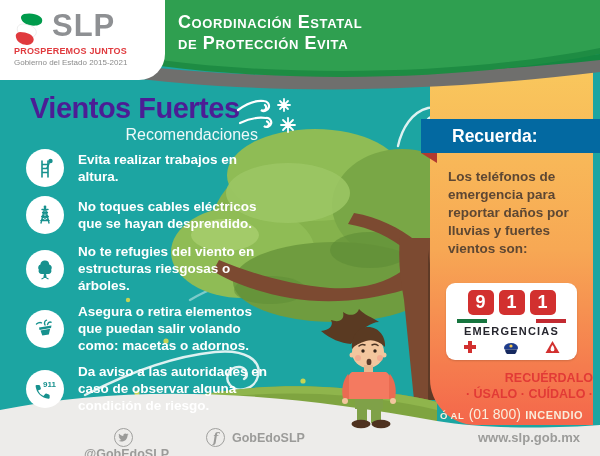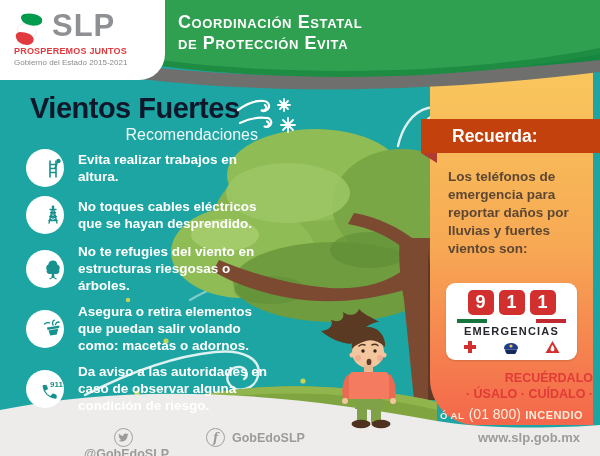--- a/index.html
+++ b/index.html
@@ -12,36 +12,36 @@
   #logo-box{position:absolute;top:0;left:0;width:165px;height:80px;background:#fff;
             border-radius:0 0 26px 0;z-index:31;}
   #logo-mark{position:absolute;left:14px;top:12px;}
   #logo-brand{position:absolute;left:52px;top:8px;font-size:31px;font-weight:bold;color:#8E9093;letter-spacing:1px;}
   #logo-tagline{position:absolute;left:14px;top:46px;font-size:9px;font-weight:bold;color:#E03A3E;letter-spacing:.2px;}
   #logo-gov{position:absolute;left:14px;top:58px;font-size:8px;color:#8B8B8B;}
   #dept-title{position:absolute;left:178px;top:12px;z-index:32;color:#fff;
               font-variant:small-caps;font-weight:bold;font-size:18px;line-height:21px;letter-spacing:.6px;}
 
   
-  #main-title{position:absolute;left:30px;top:92px;z-index:25;color:#0f172a;font-size:29px;
+  #main-title{position:absolute;left:30px;top:92px;z-index:25;color:#4c1d95;font-size:29px;
               font-weight:bold;letter-spacing:-.5px;}
   #wind-glyph{position:absolute;left:236px;top:96px;z-index:25;}
   #main-subtitle{position:absolute;left:30px;top:126px;width:228px;z-index:25;text-align:right;
                  color:rgba(255,255,255,.93);font-size:16px;}
   #rec-list{position:absolute;left:26px;top:149px;width:260px;z-index:25;}
   .rec-item{display:flex;align-items:center;margin-bottom:9px;}
   .rec-icon{flex:0 0 38px;width:38px;height:38px;background:#fff;border-radius:50%;
-            display:flex;align-items:center;justify-content:flex-end;margin-right:14px;}
+            display:flex;align-items:center;justify-content:center;margin-right:14px;}
   .rec-text{color:#fff;font-size:13.5px;line-height:17px;font-weight:bold;width:200px;}
 
   
   #sidebar{position:absolute;left:430px;top:58px;width:163px;height:367px;z-index:20;
            background:linear-gradient(180deg,#F9C95D 0%,#F7A854 52%,#F4664B 100%);
            border-radius:20px 0 0 46px;}
-  #banner{position:absolute;left:421px;top:119px;width:179px;height:34px;background:#c2410c;
+  #banner{position:absolute;left:421px;top:119px;width:179px;height:34px;background:#0369a1;
           z-index:21;display:flex;align-items:center;}
   #banner span{color:#fff;font-weight:bold;font-size:17.5px;padding-left:31px;}
   #banner-fold{position:absolute;left:421px;top:153px;z-index:21;}
   #sb-paragraph{position:absolute;left:18px;top:110px;width:132px;color:#5D4733;
                 font-size:13.5px;line-height:18px;font-weight:bold;}
   #emg-card{position:absolute;left:16px;top:225px;width:131px;height:77px;background:#fff;
             border-radius:9px;box-shadow:0 1px 2px rgba(0,0,0,.15);}
   .digits-row{display:flex;gap:5px;justify-content:center;margin-top:7px;}
   .digit-box{width:26px;height:25px;background:#D2302F;border-radius:5px;color:#fff;
              font-size:18px;font-weight:bold;display:flex;align-items:center;justify-content:center;}

